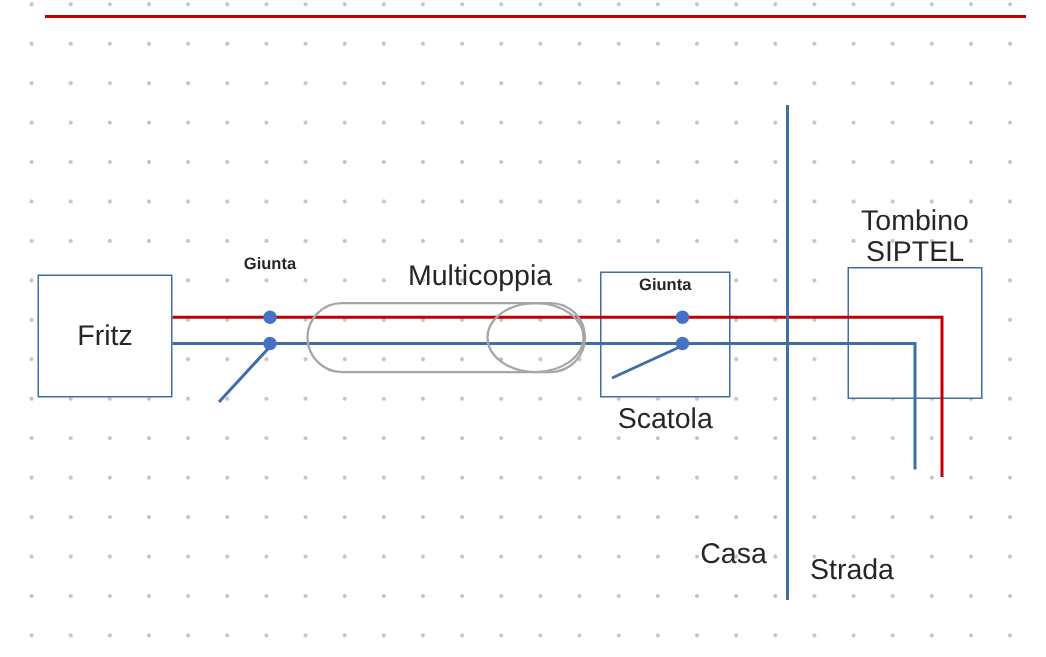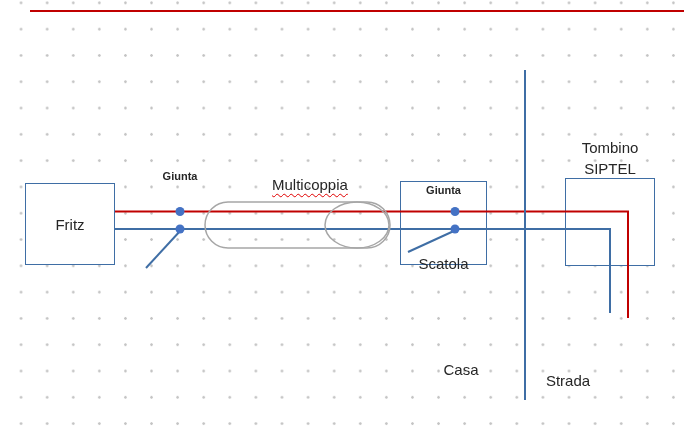--- a/index.html
+++ b/index.html
@@ -22,25 +22,24 @@
     position: absolute;
     box-sizing: border-box;
     border: 1.5px solid #3f6ea5;
     background: #ffffff;
   }
   .label {
     position: absolute;
     color: #262626;
     white-space: nowrap;
   }
-  .fs-big   { font-size: 15px; line-height: 19px; }
+  .fs-big   { font-size: 19px; line-height: 19px; }
   .fs-small { font-size: 11px; line-height: 13px; font-weight: bold; }
   .center   { text-align: center; }
   .squiggle {
-    text-decoration: underline;
     text-decoration-style: wavy;
     text-decoration-color: #e00000;
     text-decoration-thickness: 1px;
     text-underline-offset: 3px;
   }
   #fritz-box {
     display: flex;
     align-items: center;
     justify-content: center;
   }
@@ -88,24 +87,24 @@
     <circle cx="455" cy="211.5" r="4.5" fill="#4472c4"></circle>
     <circle cx="455" cy="229" r="4.5" fill="#4472c4"></circle>
   </svg>
 
   <div class="label fs-small center" style="left:155px; top:170px; width:50px;">Giunta</div>
 
   <div class="label fs-big squiggle" style="left:272px; top:175px;">Multicoppia</div>
 
   <div class="label fs-small center" style="left:400px; top:184px; width:87px;">Giunta</div>
 
-  <div class="label fs-big center" style="left:400px; top:254px; width:87px;">Scatola</div>
+  <div class="label fs-big center" style="left:400px; top:270px; width:87px;">Scatola</div>
 
   <div class="label center" style="left:563px; top:137px; width:94px;">
     <div class="fs-big" style="line-height:21px;">Tombino</div>
     <div class="fs-big" style="line-height:21px;">SIPTEL</div>
   </div>
 
-  <div class="label fs-big center" style="left:436px; top:360px; width:50px;">Casa</div>
+  <div class="label fs-big center" style="left:464px; top:360px; width:50px;">Casa</div>
 
   <div class="label fs-big center" style="left:538px; top:360px; width:60px;margin-top:11px;">Strada</div>
 
 </div>
 
 </body></html>

